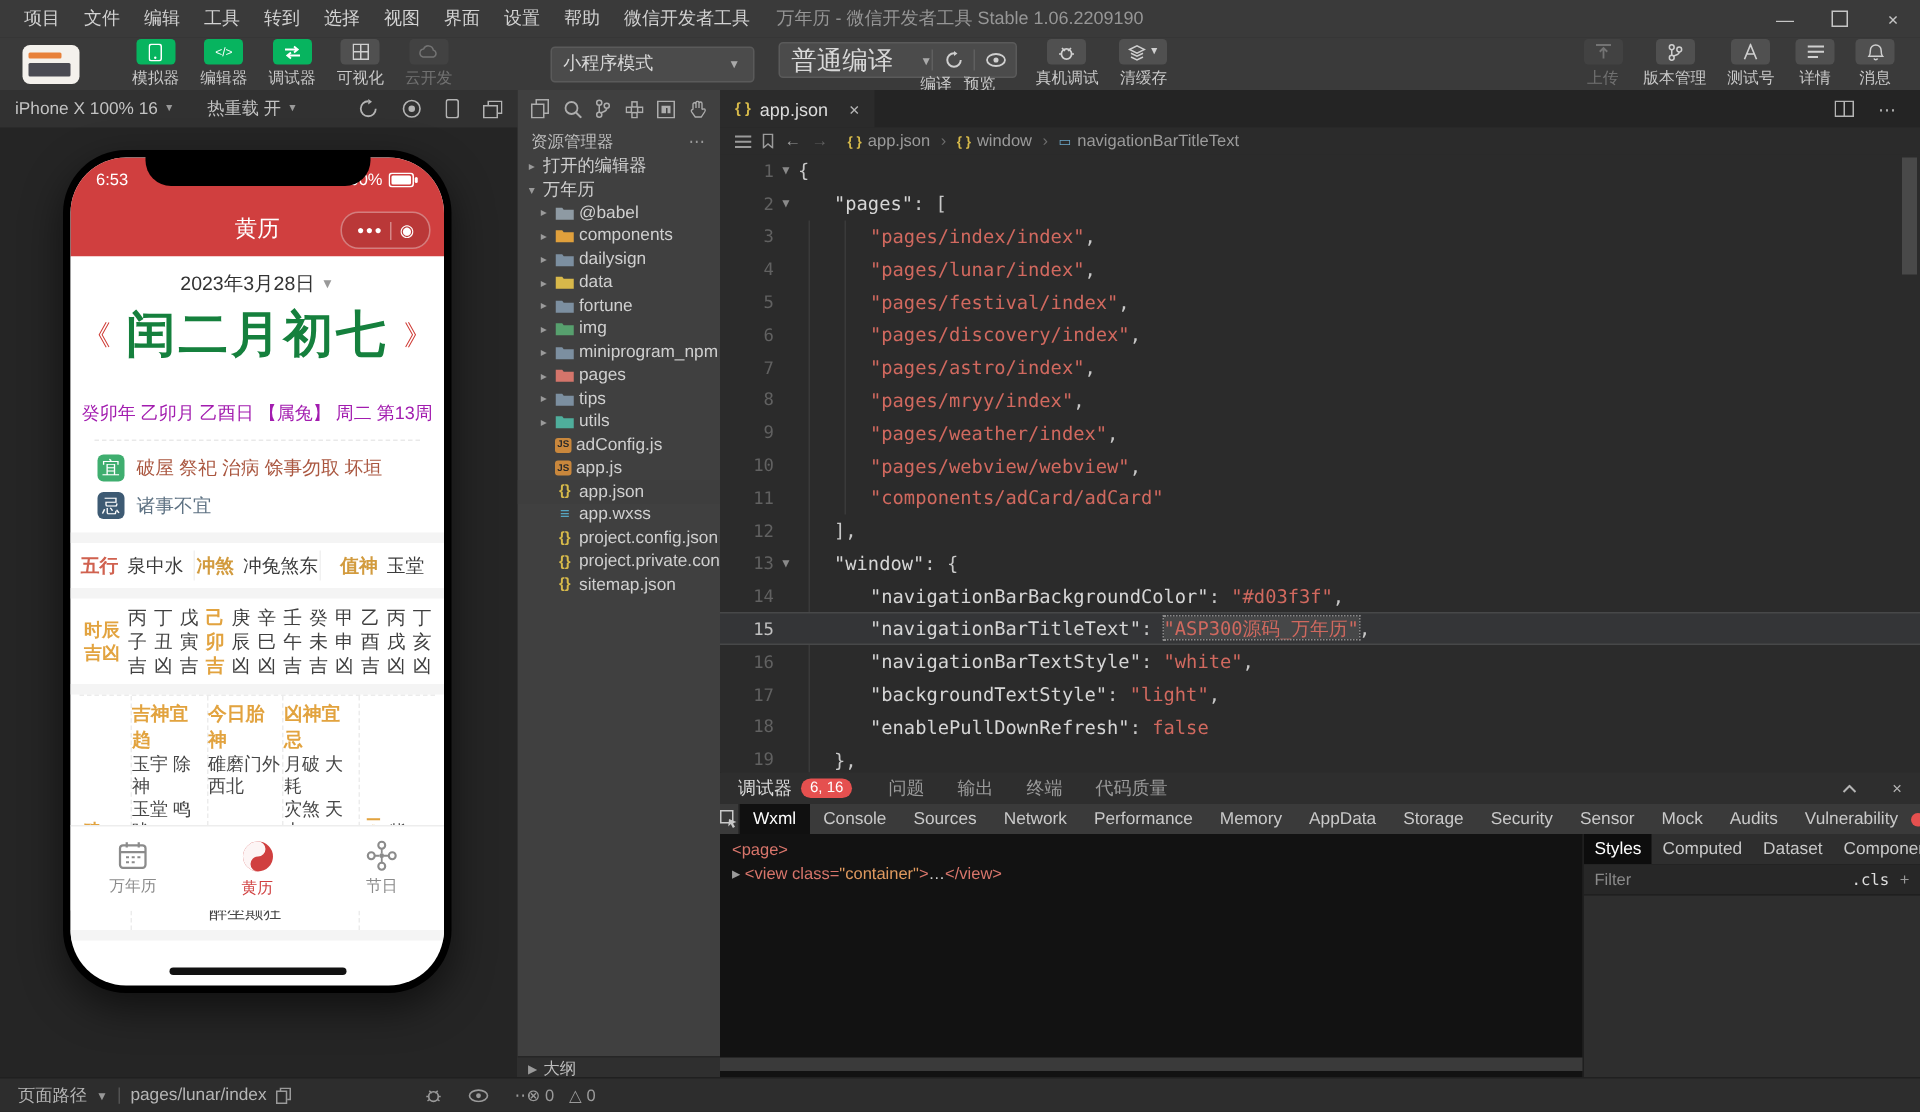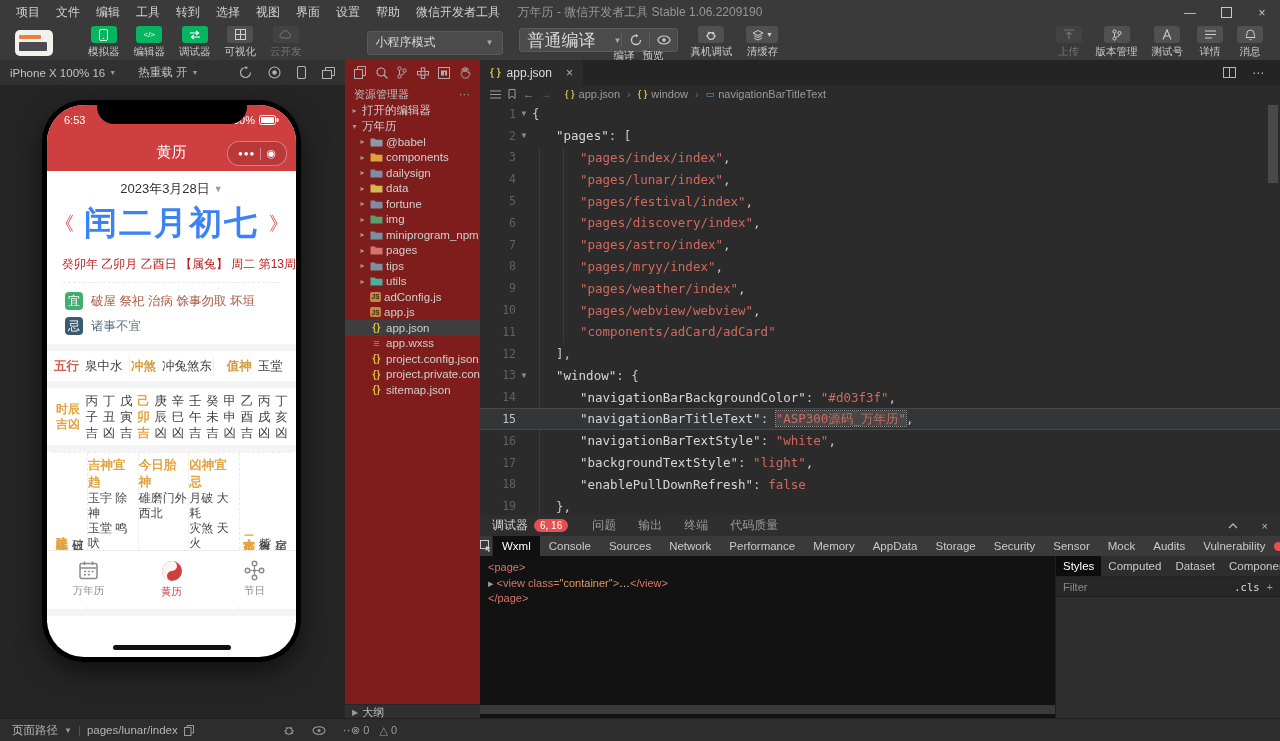--- a/index.html
+++ b/index.html
@@ -66,22 +66,22 @@
   .capsule{position:absolute;right:9px;top:7px;width:58px;height:23px;border:1px solid rgba(255,255,255,.35);
            background:rgba(0,0,0,.10);border-radius:12px;display:flex;align-items:center;justify-content:center;color:#fff;}
   .capsule .dots{font-size:8px;letter-spacing:1px;}
   .capsule .c-sep{width:1px;height:12px;background:rgba(255,255,255,.4);margin:0 5px;}
   .capsule .rec{font-size:11px;}
   .p-body{position:relative;background:#fff;height:452px;}
   .p-date{display:flex;justify-content:center;align-items:center;gap:4px;padding-top:9px;font-size:13px;color:#333;}
   .p-date .dcaret{font-size:9px;color:#999;}
   .p-big{display:flex;align-items:center;justify-content:center;gap:10px;margin-top:3px;}
   .p-big .orn{color:#cf3b35;font-size:19px;}
-  .p-big .title{color:#3b82f6;font-size:33px;font-weight:bold;letter-spacing:2px;}
-  .p-ganzhi{text-align:right;font-size:12px;color:#b91c1c;margin-top:10px;}
+  .p-big .title{color:#15803d;font-size:33px;font-weight:bold;letter-spacing:2px;}
+  .p-ganzhi{text-align:center;font-size:12px;color:#a21caf;margin-top:21px;}
   .p-hr{border-top:1px dashed #e9e9e9;margin:9px 16px 0 16px;}
   .p-yiji{display:flex;align-items:center;gap:8px;margin:9px 18px 0 18px;}
   .yj-badge{width:18px;height:18px;border-radius:4px;color:#fff;font-size:12px;display:flex;
             align-items:center;justify-content:center;flex:none;}
   .yj-badge.yi{background:#3fae6f;}
   .yj-badge.ji{background:#3d5a73;}
   .yi-text{font-size:12.5px;color:#aa5740;}
   .ji-text{font-size:12.5px;color:#5f7384;}
   .p-band{height:7px;background:#f4f4f4;margin-top:9px;}
   .p-attrs{display:flex;height:30px;align-items:center;}
@@ -108,21 +108,21 @@
   .grid-bottom{border-top:1px dashed #ececec;text-align:center;padding:3px 0 4px 0;}
   .p-tabbar{position:absolute;bottom:16px;left:0;right:0;height:56px;border-top:1px solid #ededed;
             display:flex;background:#fff;}
   .p-tab{flex:1;display:flex;flex-direction:column;align-items:center;justify-content:center;gap:3px;
          font-size:10.5px;color:#8b8b8b;}
   .p-tab.active{color:#d03f3f;}
   .home-bar{position:absolute;bottom:7px;left:50%;transform:translateX(-50%);width:118px;height:5px;
             background:#111;border-radius:3px;z-index:5;}
 
   
-  .explorer{position:absolute;top:60px;left:345px;width:135px;bottom:22px;background:#7f1d1d;
+  .explorer{position:absolute;top:60px;left:345px;width:135px;bottom:22px;background:#404040;
             border-right:1px solid #1c1c1c;overflow:hidden;}
   .act-row{height:25px;display:flex;align-items:center;justify-content:space-between;padding:0 9px;color:#adadad;}
   .exp-title{height:18px;display:flex;align-items:center;padding:0 9px;font-size:11px;color:#bdbdbd;}
   .exp-title .more{margin-left:auto;color:#9a9a9a;letter-spacing:1px;}
   .tree-row{height:15.5px;display:flex;align-items:center;padding-left:5px;gap:3px;white-space:nowrap;
             overflow:hidden;font-size:11.5px;color:#cfcfcf;}
   .tree-row.sel{background:#3e3e3e;}
   .tree-row .chev{width:9px;font-size:8px;color:#9a9a9a;text-align:center;flex:none;}
   .tree-row.indented{padding-left:13px;}
   .fic{width:13px;height:11px;flex:none;display:flex;align-items:center;justify-content:center;
@@ -940,21 +940,20 @@
         <span style="display:flex;align-items:center;gap:3px;">
             <span class="errdot"></span>
           </span>
 
       </span>
     </div>
     <div class="dbg-body">
       <div class="wxml" id="wxmlArea">
         <div><span class="wx-tag">&lt;page&gt;</span></div>
           <div><span class="wx-arw">▸ </span><span class="wx-tag">&lt;view </span><span class="wx-attr">class=</span><span class="wx-val">"container"</span><span class="wx-tag">&gt;</span><span class="wx-dim">…</span><span class="wx-tag">&lt;/view&gt;</span></div>
-          <div><span class="wx-tag">&lt;/page&gt;</span></div>
           <div class="wxml-scroll"></div>
       </div>
       <div class="styles">
         <div class="styles-tabs">
           <span id="stylesTabs" style="display:flex;height:100%;">
               <span class="stab active">Styles</span>
               <span class="stab">Computed</span>
               <span class="stab">Dataset</span>
               <span class="stab">Component Data</span>
             </span>

